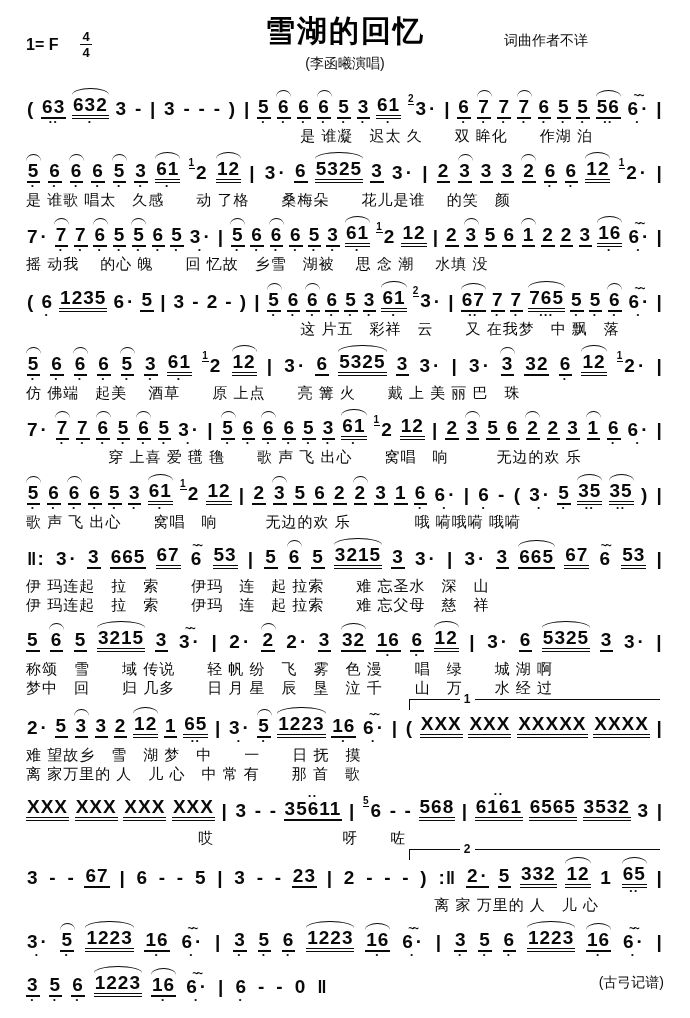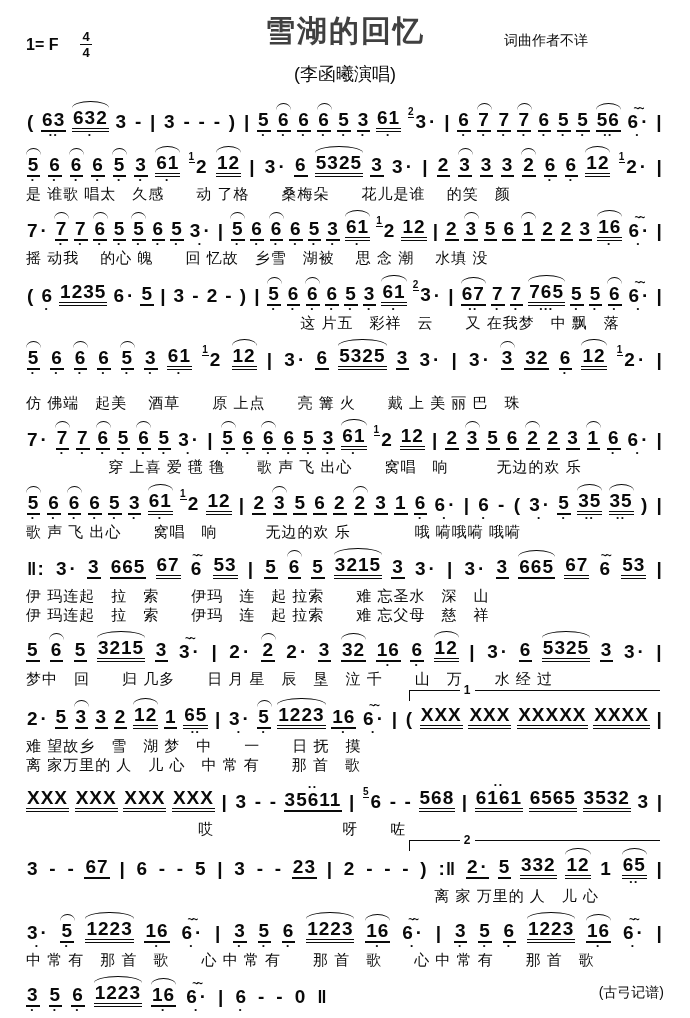--- a/index.html
+++ b/index.html
@@ -5,22 +5,22 @@
   html,body{margin:0;padding:0;background:#ffffff;color:#0a0a0a;}
   body{width:690px;height:1018px;overflow:hidden;box-sizing:border-box;padding:14px 26px 0 26px;
        font-family:"Liberation Sans","DejaVu Sans",sans-serif;}
   
   .hdr{display:flex;align-items:flex-start;margin-bottom:10px;}
   .keysig{width:160px;display:flex;align-items:center;gap:22px;padding-top:16px;font-size:16px;font-weight:bold;}
   .frac{display:inline-flex;flex-direction:column;align-items:center;line-height:1;font-size:13px;font-weight:bold;}
   .frac .fr-top{border-bottom:1.4px solid #0a0a0a;padding:0 2px 1px 2px;}
   .frac .fr-bot{padding-top:1px;}
   .titlebox{flex:1;text-align:center;}
-  .title{font-size:30px;font-weight:bold;color:#404040;letter-spacing:2px;line-height:1.15;}
-  .subtitle{font-size:18px;margin-top:13px;}
+  .title{font-size:30px;font-weight:bold;color:#000000;letter-spacing:2px;line-height:1.15;}
+  .subtitle{font-size:14px;margin-top:6px;}
   .credit{width:160px;font-size:14px;padding-top:18px;}
   
   .system{position:relative;margin-bottom:2px;}
   .system.has-volta{margin-top:5px;}
   .notes{display:flex;justify-content:space-between;align-items:flex-end;width:100%;}
   .notes.jstart{justify-content:flex-start;gap:9px;}
   .tk{display:flex;flex-direction:column;align-items:center;}
   .top{height:12px;width:100%;display:flex;align-items:flex-end;justify-content:center;}
   .arc{width:100%;min-width:15px;height:6px;border-top:1.6px solid #0a0a0a;
        border-radius:50% 50% 0 0 / 100% 100% 0 0;}
@@ -222,20 +222,21 @@
           </div>
           <span class="mtxt">6<span class="aug">·</span></span>
           <div class="dots">•</div>
         </span>
         <span class="tk">
           <div class="top"></div>
           <span class="mtxt">|</span>
           <div class="dots"></div>
         </span>
       </div>
+      <div class="lyr" style="padding-left: 43%;">是 谁凝　迟太 久　　双 眸化　　作湖 泊</div>
     </div>
     <div class="system">
       <div class="notes">
         <span class="tk">
           <div class="top">
             <div class="arc"></div>
           </div>
           <span class="mtxt u1">5</span>
           <div class="dots">•</div>
         </span>
@@ -857,21 +858,21 @@
           <div class="top"></div>
           <span class="mtxt"><sup class="grace">1</sup>2<span class="aug">·</span></span>
           <div class="dots"></div>
         </span>
         <span class="tk">
           <div class="top"></div>
           <span class="mtxt">|</span>
           <div class="dots"></div>
         </span>
       </div>
-      <div class="lyr" style="padding-left: 0%; margin-top: 16px;">仿 佛端　起美　 酒草　　原 上点　　亮 篝 火　　戴 上 美 丽 巴　珠</div>
+      <div class="lyr" style="padding-left: 0%;">仿 佛端　起美　 酒草　　原 上点　　亮 篝 火　　戴 上 美 丽 巴　珠</div>
     </div>
     <div class="system">
       <div class="notes">
         <span class="tk">
           <div class="top"></div>
           <span class="mtxt">7<span class="aug">·</span></span>
           <div class="dots"></div>
         </span>
         <span class="tk">
           <div class="top">
@@ -1454,20 +1455,21 @@
           <div class="top"></div>
           <span class="mtxt">3<span class="aug">·</span></span>
           <div class="dots"></div>
         </span>
         <span class="tk">
           <div class="top"></div>
           <span class="mtxt">|</span>
           <div class="dots"></div>
         </span>
       </div>
+      <div class="lyr" style="padding-left: 0%;">称颂　雪　　域 传说　　轻 帆 纷　飞　雾　色 漫　　唱　绿　　城 湖 啊</div>
       <div class="lyr" style="padding-left: 0%;">梦中　回　　归 几多　　日 月 星　辰　垦　泣 千　　山　万　　水 经 过</div>
     </div>
     <div class="system has-volta">
       <div class="volta">
         <span class="vnum">1</span>
       </div>
       <div class="notes">
         <span class="tk">
           <div class="top"></div>
           <span class="mtxt">2<span class="aug">·</span></span>
@@ -1962,21 +1964,20 @@
           </div>
           <span class="mtxt">6<span class="aug">·</span></span>
           <div class="dots">•</div>
         </span>
         <span class="tk">
           <div class="top"></div>
           <span class="mtxt">|</span>
           <div class="dots"></div>
         </span>
       </div>
-      <div class="lyr" style="padding-left: 0%;">中 常 有　那 首　歌　　心 中 常 有　　那 首　歌　　心 中 常 有　　那 首　歌</div>
     </div>
     <div class="system">
       <div class="notes jstart">
         <span class="tk">
           <div class="top"></div>
           <span class="mtxt u1">3</span>
           <div class="dots">•</div>
         </span>
         <span class="tk">
           <div class="top"></div>

